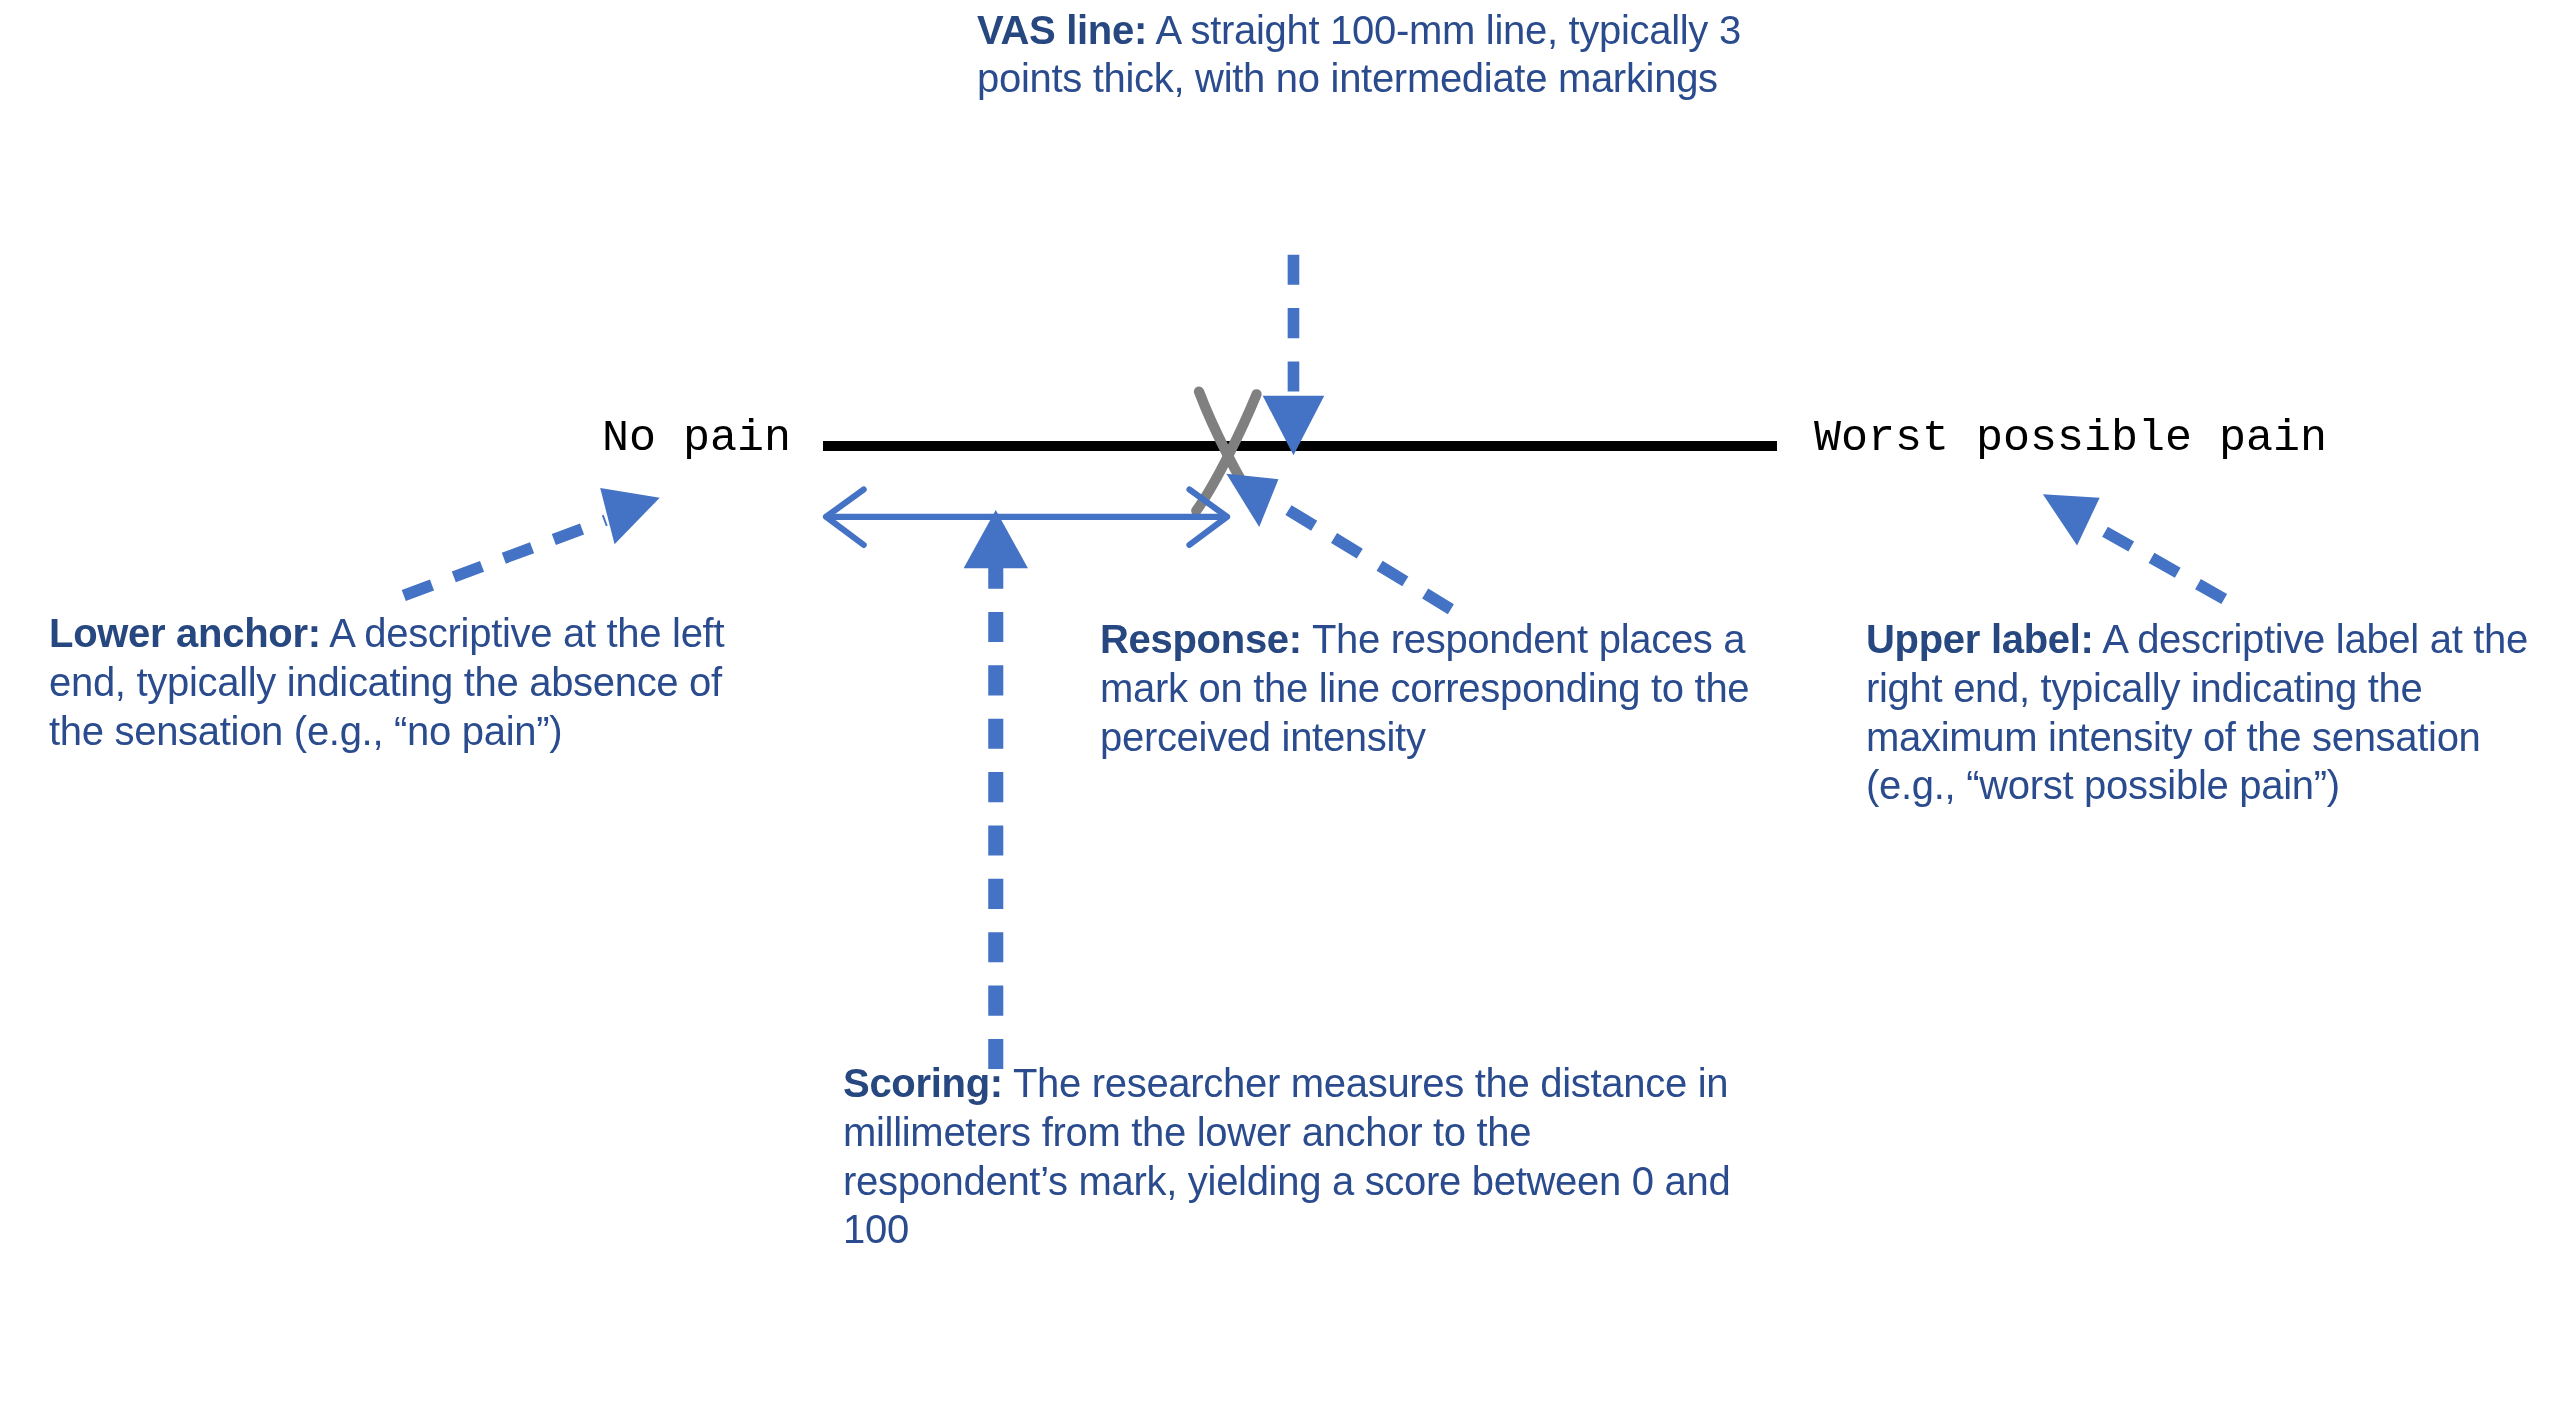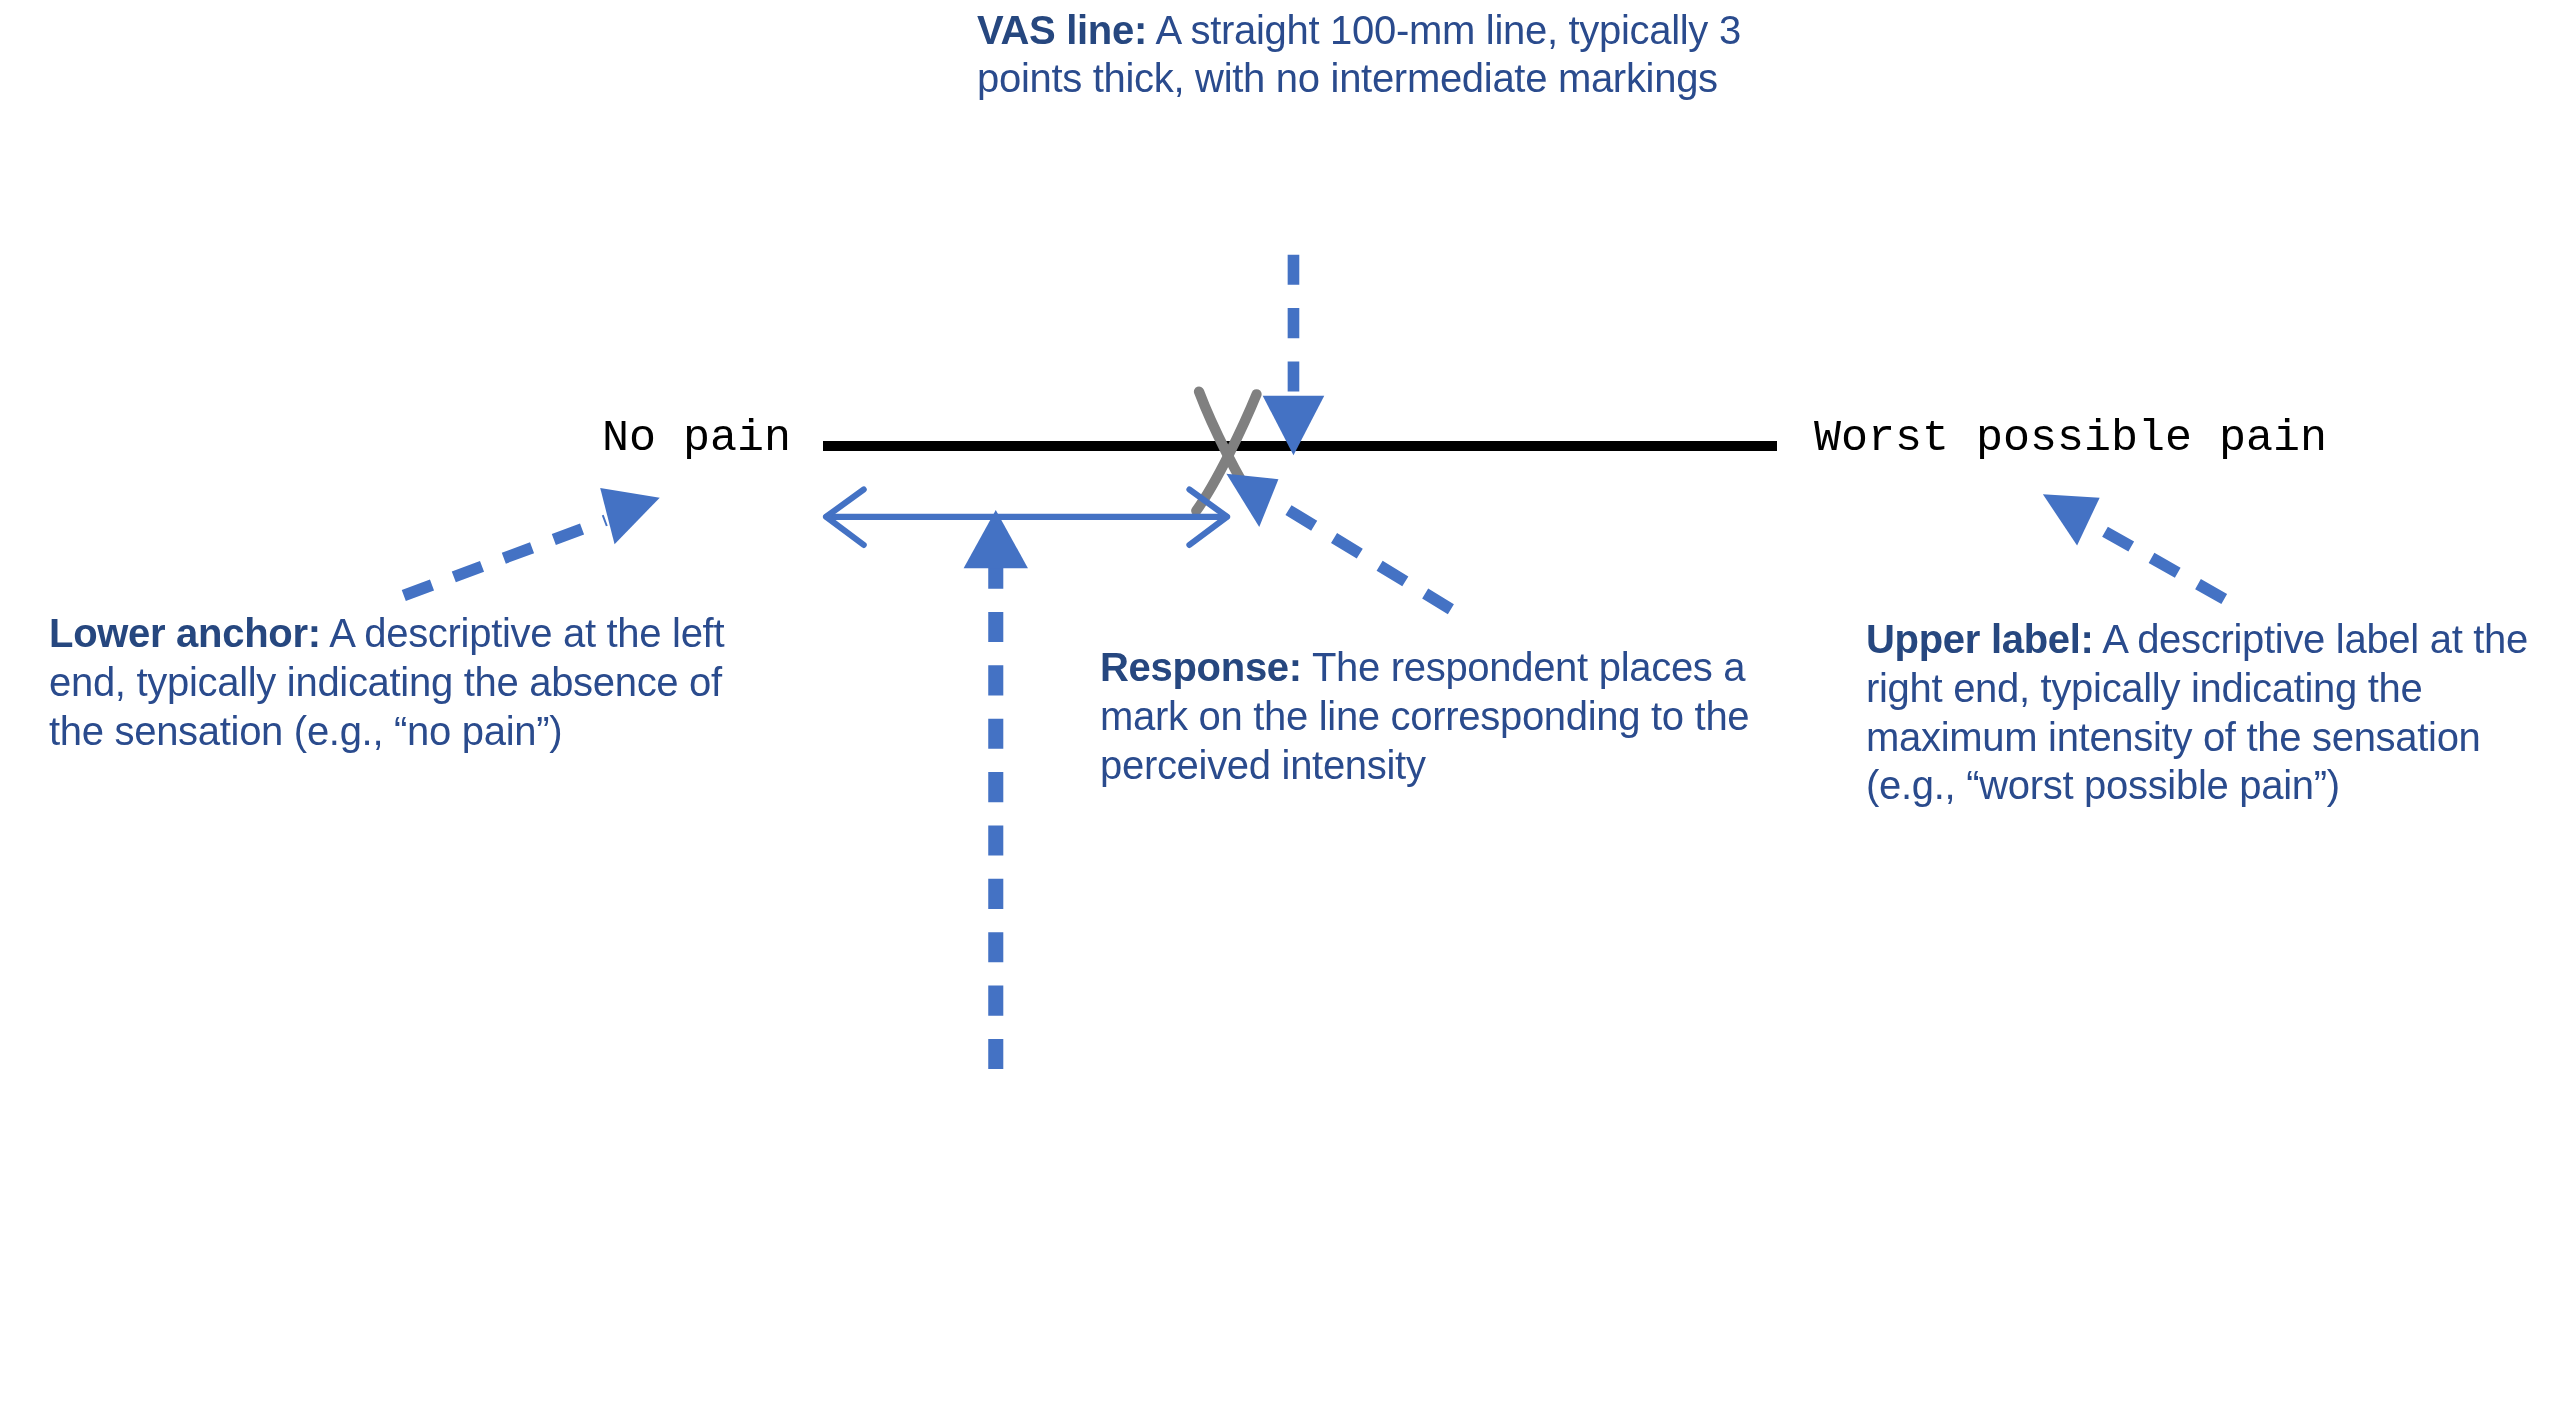--- a/index.html
+++ b/index.html
@@ -28,21 +28,21 @@
     white-space: normal;
   }
   .note b {
     font-weight: bold;
     color: #26477F;
   }
   .note .body { font-weight: normal; }
 
   #note-vas       { left: 977px; top: 5.5px;    width: 842px; }
   #note-lower     { left: 49px;   top: 609px;  width: 725px; }
-  #note-response  { left: 1100px; top: 615px;  width: 684px; margin-top: 28px; }
+  #note-response  { left: 1100px; top: 615px;  width: 684px; }
   #note-upper     { left: 1866px; top: 615px;  width: 705px; }
   #note-scoring   { left: 843px; top: 1059px; width: 917px; }
 
   
   .anchor-label {
     position: absolute;
     color: #000000;
     font-size: 45px;
     line-height: 1;
     white-space: nowrap;
@@ -137,15 +137,18 @@
   </div>
 
   <div class="note" id="note-response">
     <b>Response:</b><span class="body"> The respondent places a mark on the line corresponding to the perceived intensity</span>
   </div>
 
   <div class="note" id="note-upper">
     <b>Upper label:</b><span class="body"> A descriptive label at the right end, typically indicating the maximum intensity of the sensation (e.g., “worst possible pain”)</span>
   </div>
 
+  <div class="note" id="note-scoring">
+    <b>Scoring:</b><span class="body"> The researcher measures the distance in millimeters from the lower anchor to the respondent’s mark, yielding a score between 0 and 100</span>
+  </div>
 
 </div>
 
 
 </body></html>

